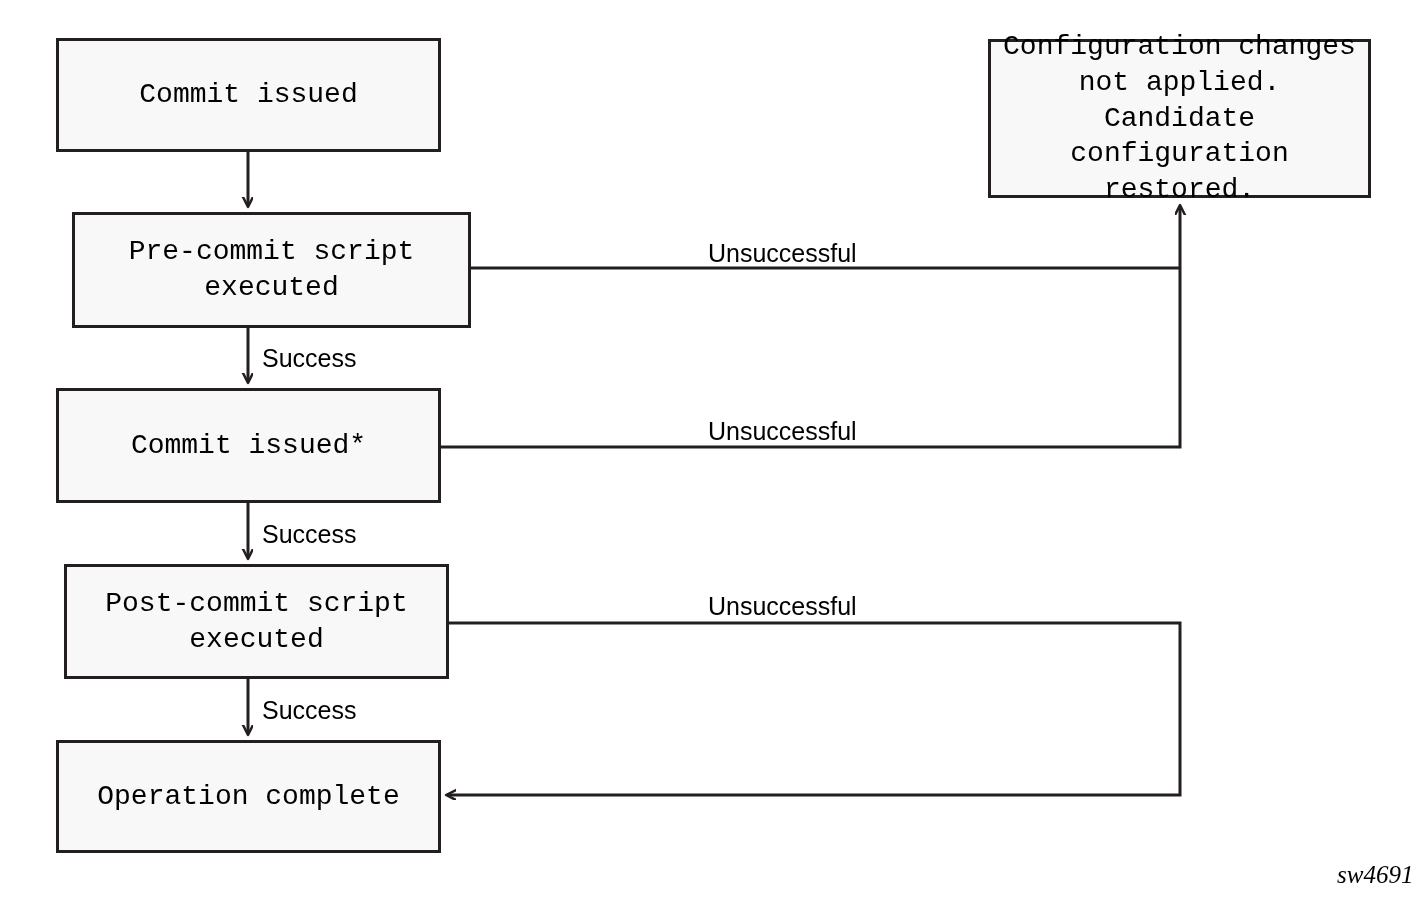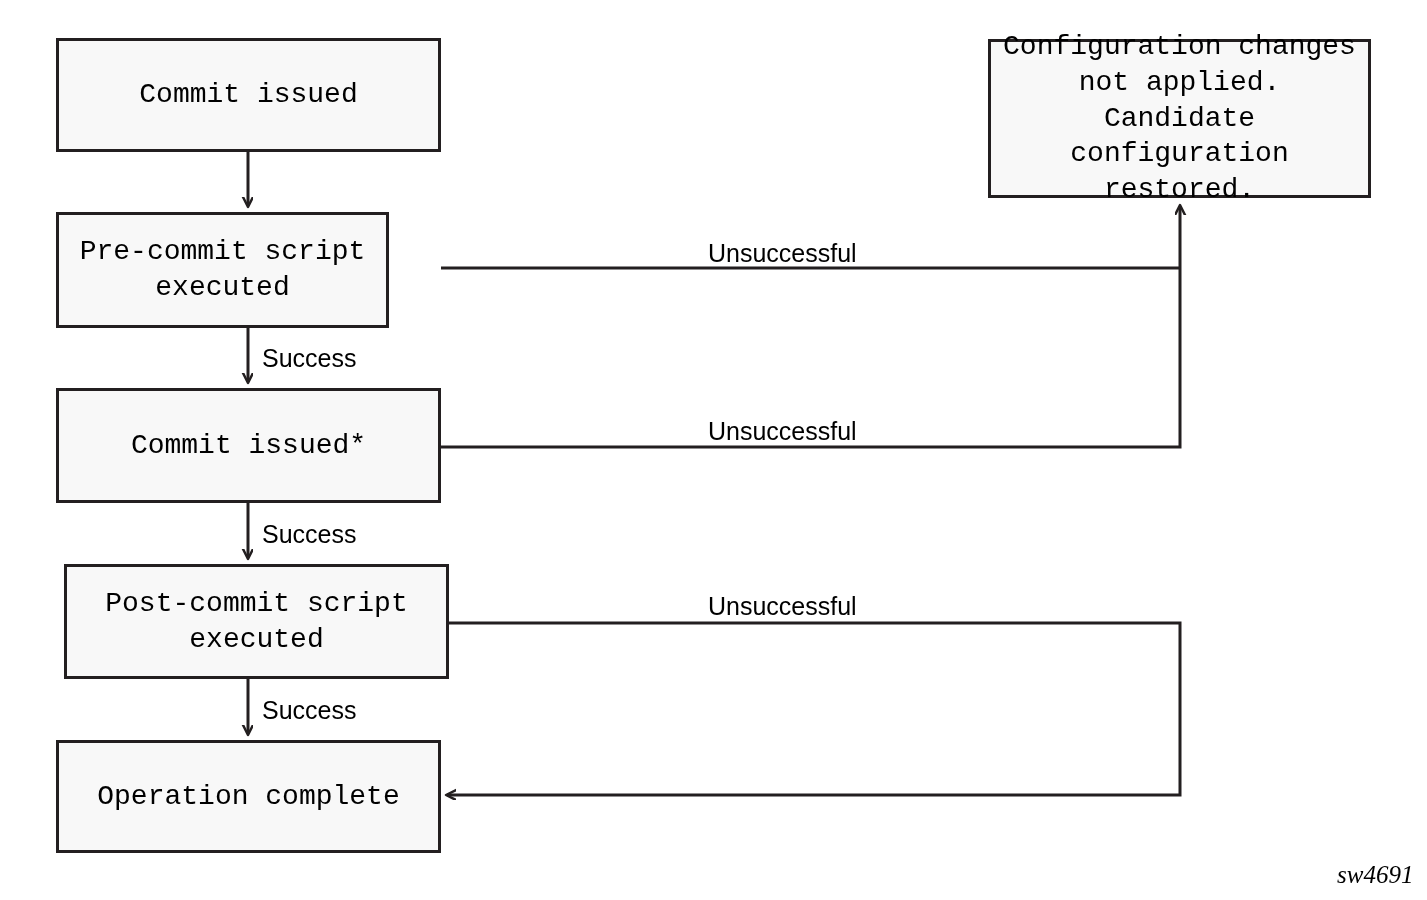--- a/index.html
+++ b/index.html
@@ -82,21 +82,21 @@
 
     <path d="M 441 447 L 1180 447 L 1180 206" fill="none" stroke="#231f20" stroke-width="3" marker-end="url(#arrowhead)"></path>
 
     <path d="M 441 623 L 1180 623 L 1180 795 L 447 795" fill="none" stroke="#231f20" stroke-width="3" marker-end="url(#arrowhead)"></path>
   </svg>
 
   <div class="node-box" style="left:56px; top:38px; width:385px; height:114px;">
     <span class="node-label">Commit issued</span>
   </div>
 
-  <div class="node-box" style="left:56px; top:212px; width:333px; height:116px;">
+  <div class="node-box" style="left:72px; top:212px; width:399px; height:116px;">
     <span class="node-label">Pre-commit script
 executed</span>
   </div>
 
   <div class="node-box" style="left:56px; top:388px; width:385px; height:115px;">
     <span class="node-label">Commit issued*</span>
   </div>
 
   <div class="node-box" style="left:64px; top:564px; width:385px; height:115px;">
     <span class="node-label">Post-commit script

